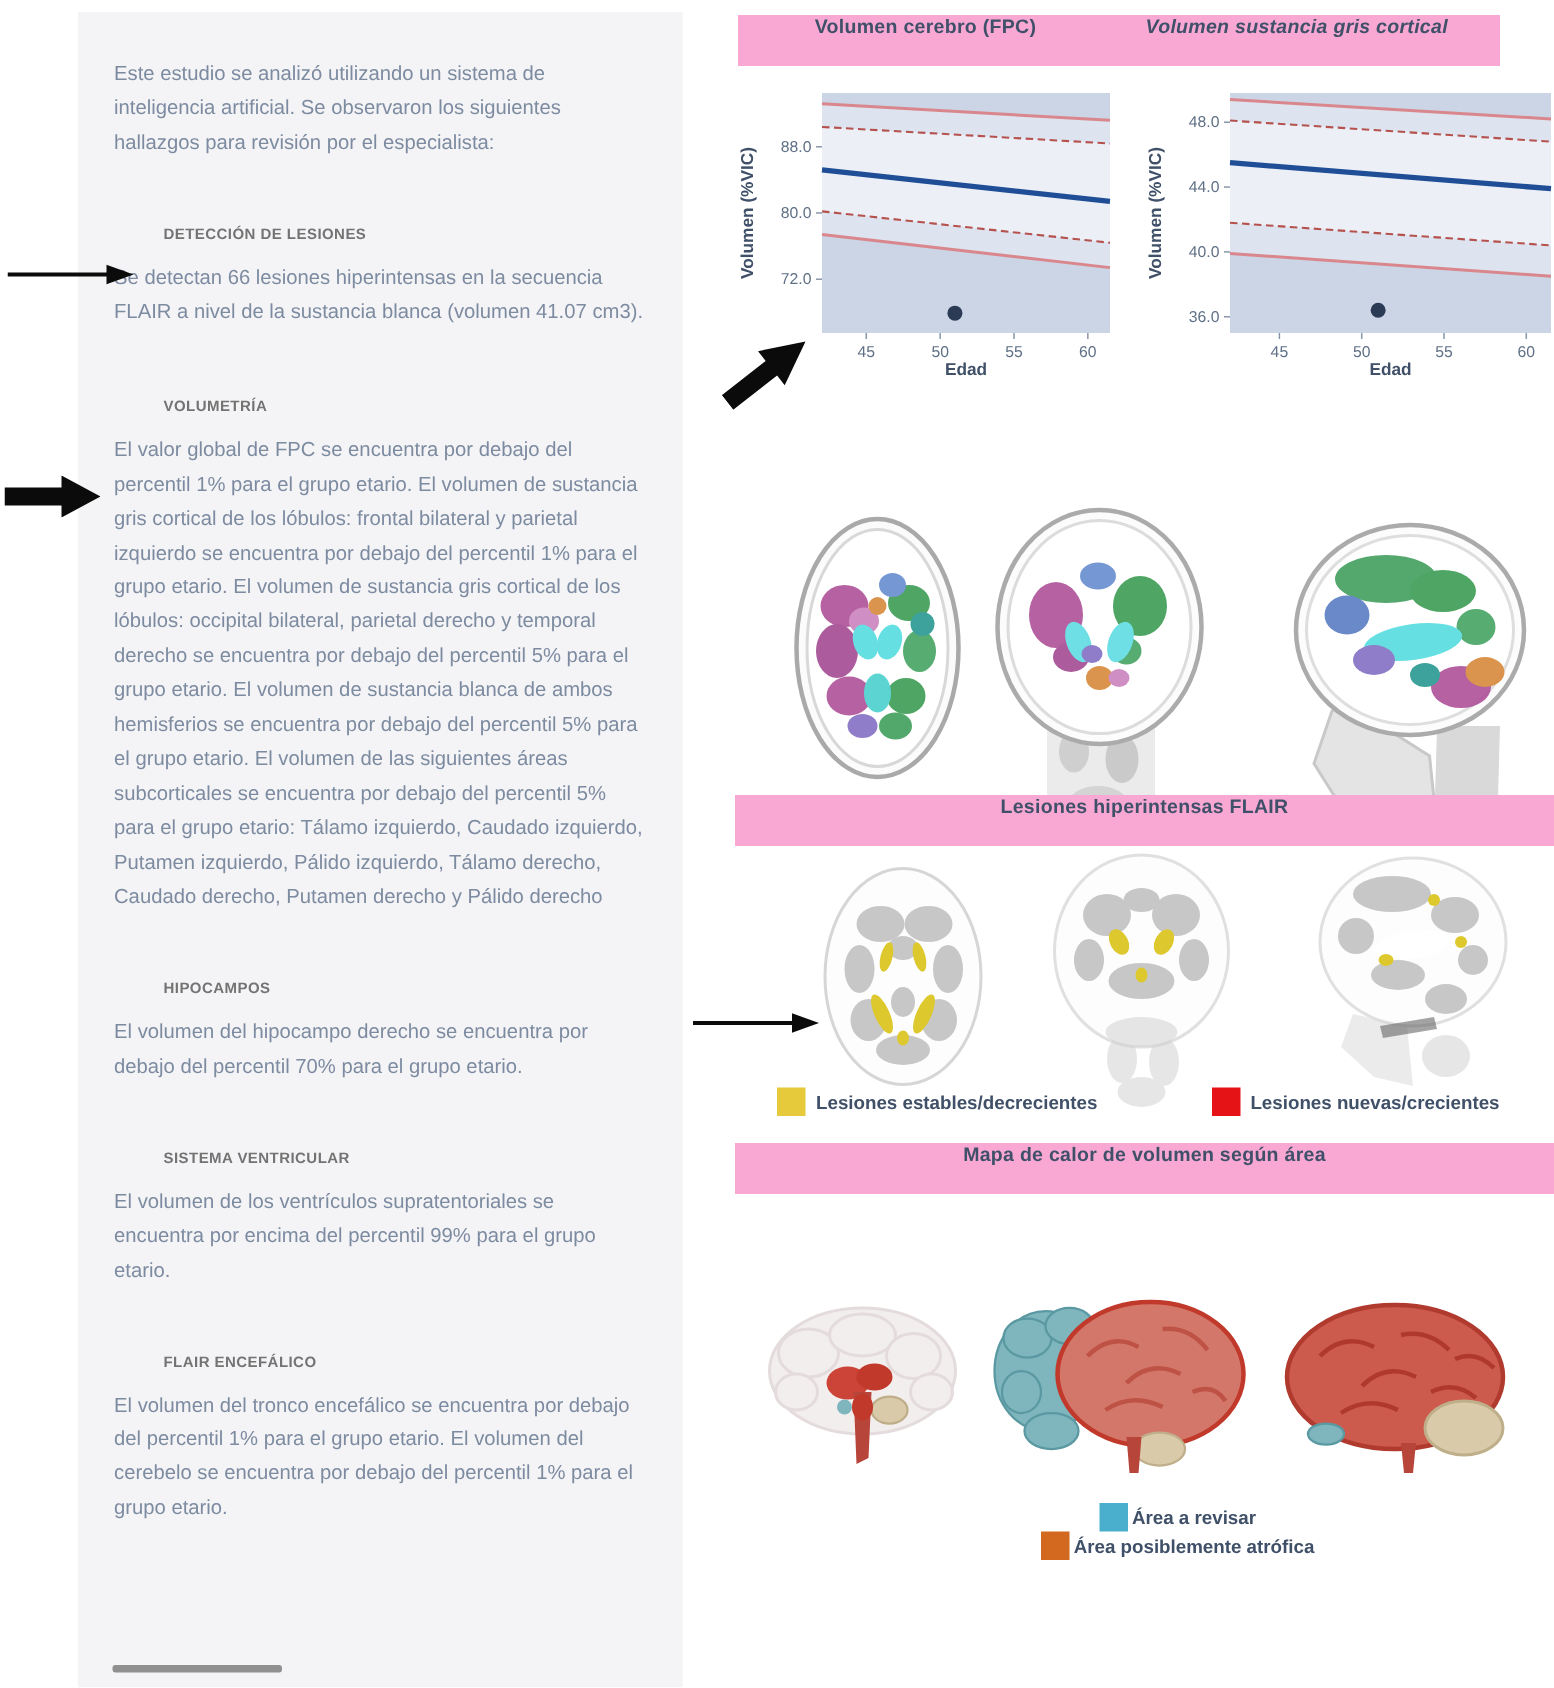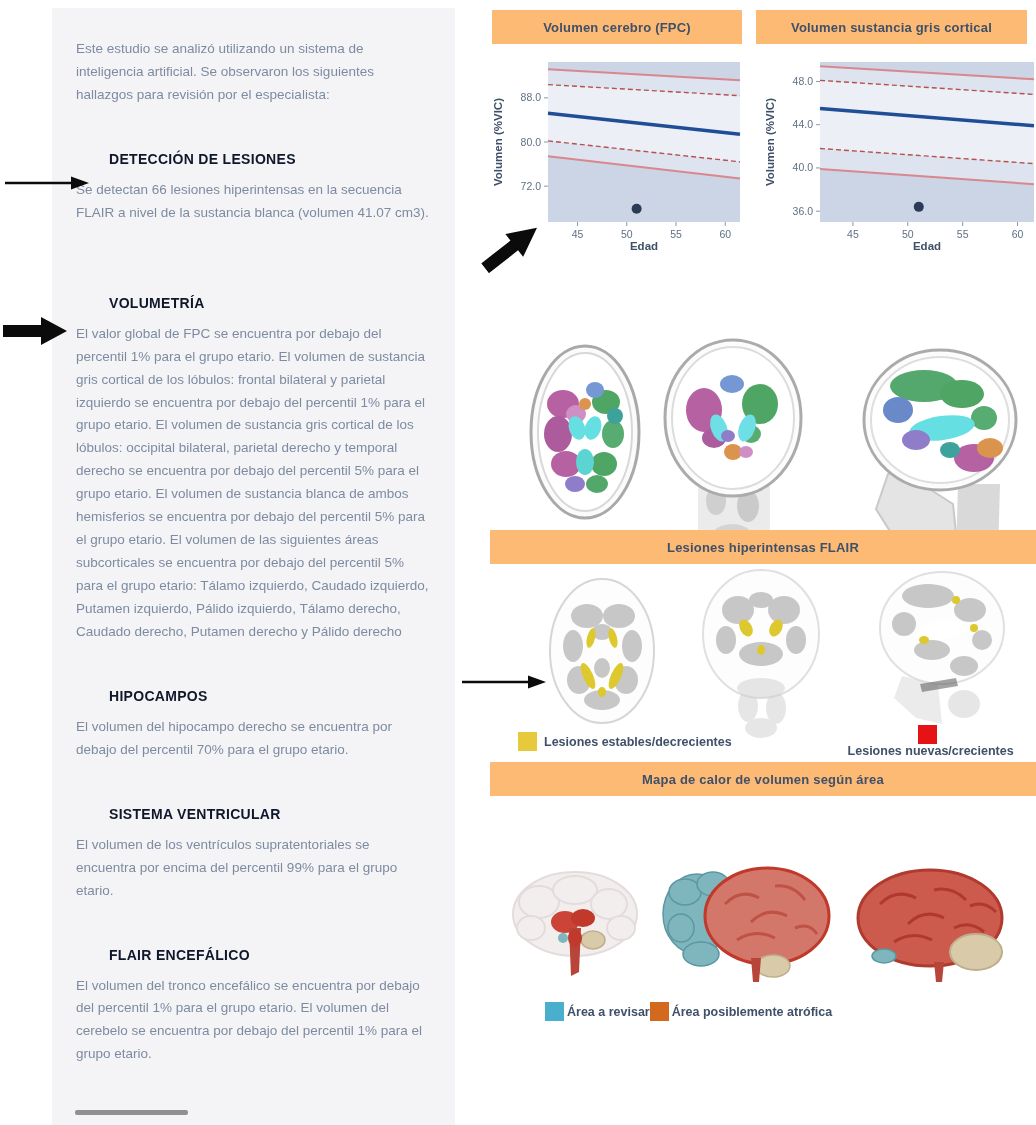--- a/index.html
+++ b/index.html
@@ -10,27 +10,27 @@
   .abs{position:absolute;}
   
   .left-panel{
     position:absolute;left:52px;top:8px;width:403px;height:1117px;
     background:#f4f4f6;box-sizing:border-box;padding:30px 23px 10px 24px;
   }
   .body-text{
     color:#7d8ba1;font-size:13.5px;line-height:1.7;margin:0;
   }
   .sec-heading{
-    color:#0f172a;font-size:14px;font-weight:bold;letter-spacing:.3px;
+    color:#737373;font-size:10px;font-weight:bold;letter-spacing:.3px;
     margin:44px 0 12px 0;
     padding-left:33px;
   }
   
   .title-bar{
-    position:absolute;background:#fdba74;display:flex;align-items:center;
+    position:absolute;background:#f9a8d4;display:flex;align-items:flex-start;
     justify-content:center;height:34px;
   }
   .title-bar span{
     color:#3f5068;font-size:13px;font-weight:bold;letter-spacing:.2px;
   }
   .chart-svg{position:absolute;}
   .legend-row{position:absolute;display:flex;align-items:center;}
   .legend-item{display:flex;align-items:center;}
   .legend-swatch{width:19px;height:19px;display:inline-block;margin-right:7px;}
   .legend-label{color:#3f5068;font-size:12.5px;font-weight:bold;}
@@ -41,21 +41,21 @@
 <body>
 
 <div class="abs" style="left:0;top:0;width:1036px;height:1125px;">
 
   <div class="left-panel">
     <p class="body-text" style="margin-top:0;">Este estudio se analizó utilizando un sistema de inteligencia artificial. Se observaron los siguientes hallazgos para revisión por el especialista:</p>
 
     <h3 class="sec-heading">DETECCIÓN DE LESIONES</h3>
     <p class="body-text">Se detectan 66 lesiones hiperintensas en la secuencia FLAIR a nivel de la sustancia blanca (volumen 41.07 cm3).</p>
 
-    <h3 class="sec-heading" style="margin-top:70px;">VOLUMETRÍA</h3>
+    <h3 class="sec-heading" style="margin-top:46px;">VOLUMETRÍA</h3>
     <p class="body-text">El valor global de FPC se encuentra por debajo del percentil 1% para el grupo etario. El volumen de sustancia gris cortical de los lóbulos: frontal bilateral y parietal izquierdo se encuentra por debajo del percentil 1% para el grupo etario. El volumen de sustancia gris cortical de los lóbulos: occipital bilateral, parietal derecho y temporal derecho se encuentra por debajo del percentil 5% para el grupo etario. El volumen de sustancia blanca de ambos hemisferios se encuentra por debajo del percentil 5% para el grupo etario. El volumen de las siguientes áreas subcorticales se encuentra por debajo del percentil 5% para el grupo etario: Tálamo izquierdo, Caudado izquierdo, Putamen izquierdo, Pálido izquierdo, Tálamo derecho, Caudado derecho, Putamen derecho y Pálido derecho</p>
 
     <h3 class="sec-heading">HIPOCAMPOS</h3>
     <p class="body-text">El volumen del hipocampo derecho se encuentra por debajo del percentil 70% para el grupo etario.</p>
 
     <h3 class="sec-heading">SISTEMA VENTRICULAR</h3>
     <p class="body-text">El volumen de los ventrículos supratentoriales se encuentra por encima del percentil 99% para el grupo etario.</p>
 
     <h3 class="sec-heading">FLAIR ENCEFÁLICO</h3>
     <p class="body-text">El volumen del tronco encefálico se encuentra por debajo del percentil 1% para el grupo etario. El volumen del cerebelo se encuentra por debajo del percentil 1% para el grupo etario.</p>
@@ -77,21 +77,21 @@
   </div>
 
   <svg class="abs" style="left:462px;top:674px;" width="84" height="16" viewBox="0 0 84 16">
     <line x1="0" y1="8" x2="68" y2="8" stroke="#0b0b0b" stroke-width="2.6"></line>
     <polygon points="66,1.5 84,8 66,14.5" fill="#0b0b0b"></polygon>
   </svg>
 
   <div class="title-bar" style="left:492px;top:10px;width:250px;">
     <span>Volumen cerebro (FPC)</span>
   </div>
-  <div class="title-bar" style="left:756px;top:10px;width:271px;">
+  <div class="title-bar" style="left:729px;top:10px;width:271px;font-style:italic;">
     <span>Volumen sustancia gris cortical</span>
   </div>
 
   <svg class="chart-svg" style="left:490px;top:52px;" width="252" height="200">
       <rect x="58" y="10" width="192" height="160" fill="#cbd5e6"></rect>
       <polygon points="58,17.17241379310343 250,28.206896551724125 250,126.41379310344824 58,104.34482758620688" fill="#dde3ef"></polygon>
       <polygon points="58,32.620689655172384 250,43.655172413793075 250,109.86206896551721 58,88.89655172413791" fill="#edeff6"></polygon>
       <line x1="58" y1="17.17241379310343" x2="250" y2="28.206896551724125" stroke="#d9878d" stroke-width="2"></line>
       <line x1="58" y1="32.620689655172384" x2="250" y2="43.655172413793075" stroke="#b5524e" stroke-width="1.4" stroke-dasharray="5,3"></line>
       <line x1="58" y1="61.31034482758619" x2="250" y2="82.27586206896548" stroke="#1f4e96" stroke-width="3.5"></line>
@@ -280,21 +280,21 @@
         <ellipse cx="102" cy="62" rx="4" ry="4"></ellipse>
       <ellipse cx="52" cy="74" rx="5" ry="4"></ellipse>
     </g>
   </svg>
 
   <div class="legend-row" style="left:518px;top:725px;width:510px;">
     <div class="legend-item">
       <span class="legend-swatch" style="background: rgb(231, 201, 60);"></span>
       <span class="legend-label">Lesiones estables/decrecientes</span>
     </div>
-    <div class="legend-item" style="margin-left:116px;flex-direction:column;">
+    <div class="legend-item" style="margin-left:76px;">
       <span class="legend-swatch" style="background: rgb(229, 18, 22);"></span>
       <span class="legend-label">Lesiones nuevas/crecientes</span>
     </div>
   </div>
 
   <div class="title-bar" style="left:490px;top:762px;width:546px;">
     <span>Mapa de calor de volumen según área</span>
   </div>
 
   <svg class="abs" style="left:505px;top:868px;" width="140" height="118" viewBox="0 0 140 118">
@@ -344,21 +344,21 @@
       <path d="M44 78 Q62 66 82 76"></path>
         <path d="M84 26 Q102 22 116 36"></path>
       <path d="M104 64 Q120 56 134 68"></path>
         <path d="M120 42 Q134 36 146 48"></path>
     </g>
     <ellipse cx="126" cy="88" rx="26" ry="18" fill="#d9caa9" stroke="#bfae8a" stroke-width="2"></ellipse>
     <ellipse cx="34" cy="92" rx="12" ry="7" fill="#7fb6bd" stroke="#5a98a2" stroke-width="1.5"></ellipse>
     <path d="M84 98 L94 98 L92 118 L86 118 Z" fill="#b8453a"></path>
   </svg>
 
-  <div class="legend-row" style="left:545px;top:1002px;width:480px;">
+  <div class="legend-row" style="left:545px;top:1002px;width:480px;flex-direction:column;">
     <div class="legend-item">
       <span class="legend-swatch" style="margin-right: 3px; background: rgb(74, 175, 204);"></span>
       <span class="legend-label">Área a revisar</span>
     </div>
     <div class="legend-item" style="">
       <span class="legend-swatch" style="margin-right: 3px; background: rgb(210, 105, 30);"></span>
       <span class="legend-label">Área posiblemente atrófica</span>
     </div>
   </div>
 

